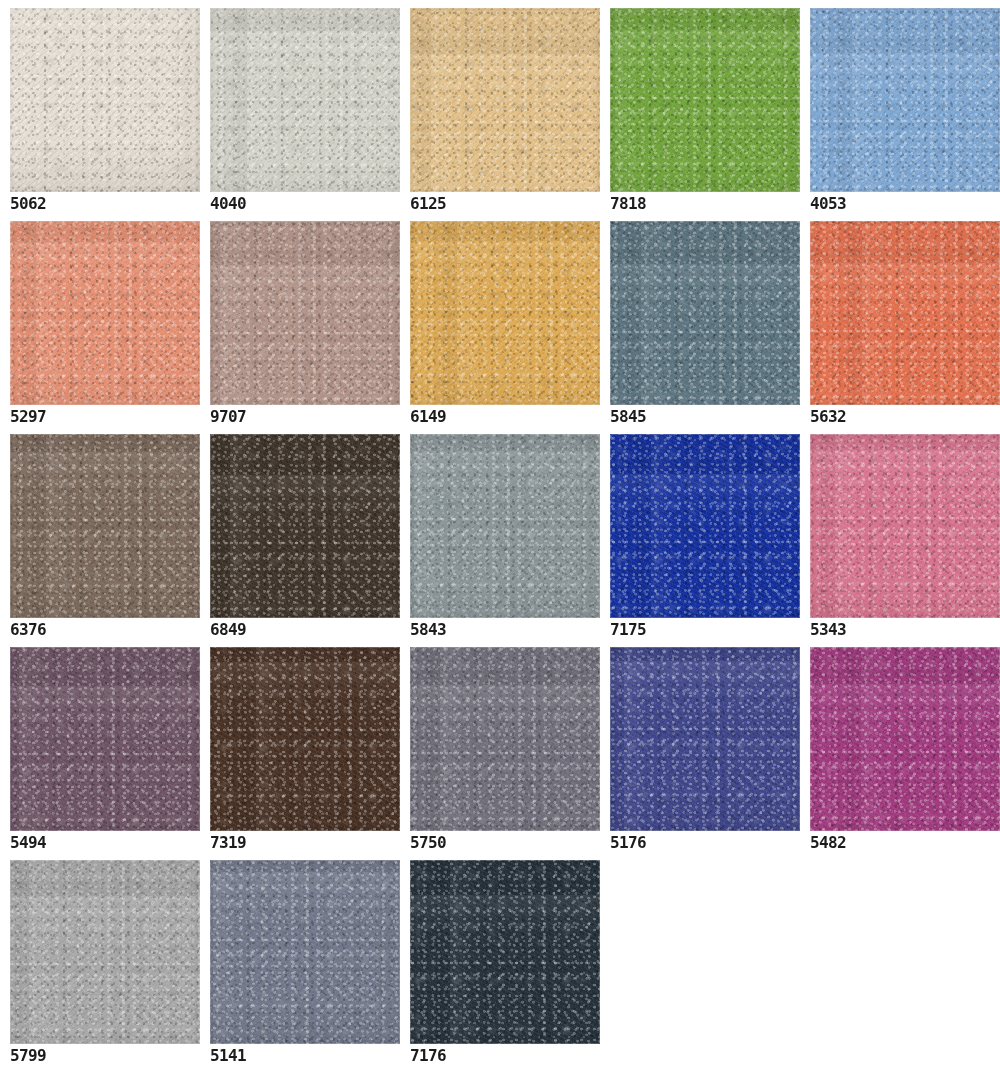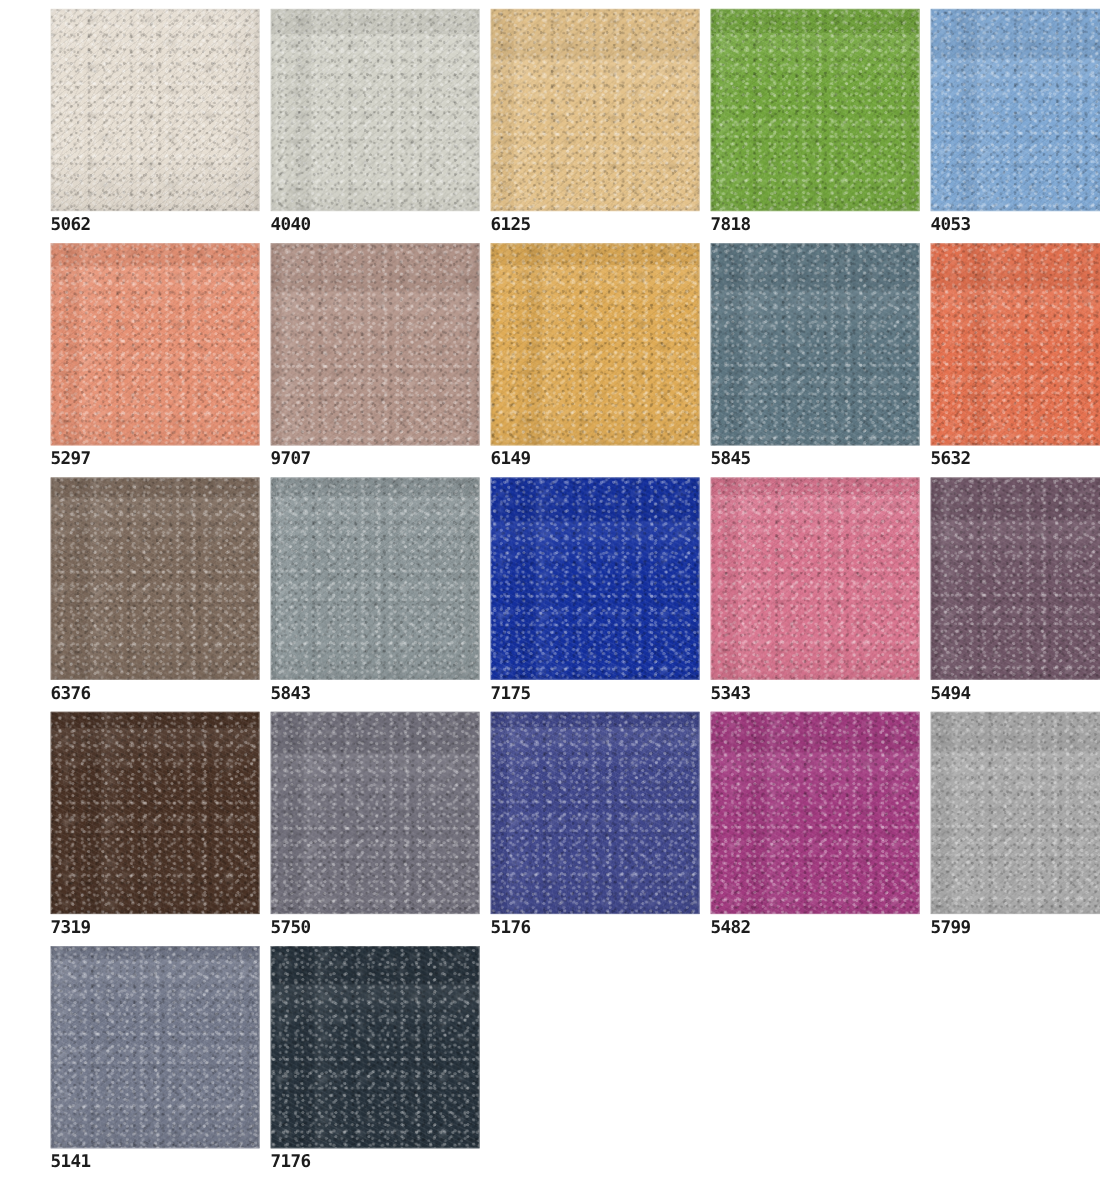--- a/index.html
+++ b/index.html
@@ -30,21 +30,20 @@
     grid-template-rows: repeat(5, 185px);
     column-gap: 10px;
     row-gap: 28px;
     margin-left: 10px;
   }
 
   .swatch-cell {
     position: relative;
     width: 184px;
     height: 185px;
-    margin-left: 36px;
   }
 
   .swatch-chip {
     position: relative;
     width: 190px;
     height: 184px;
     box-sizing: border-box;
     overflow: hidden;
     background-color: #cccccc;
   }
@@ -224,20 +223,30 @@
         <div class="swatch-chip" style="background-color: rgb(125, 106, 92);">
           <div class="tex tex-a" style="background-position: 36px 18px;"></div>
           <div class="tex tex-b" style="background-position: 36px 18px;"></div>
           <div class="tex tex-c" style="background-position: 36px 18px;"></div>
           <div class="tex tex-v" style="background-position: 36px 18px;"></div>
           <div class="tex tex-edge" style="background-position: 36px 18px;"></div>
         </div>
         <div class="swatch-label">6376</div>
       </div>
       <div class="swatch-cell">
+        <div class="swatch-chip" style="background-color: rgb(64, 53, 42);">
+          <div class="tex tex-a" style="background-position: 20px 41px;"></div>
+          <div class="tex tex-b" style="background-position: 20px 41px;"></div>
+          <div class="tex tex-c" style="background-position: 20px 41px;"></div>
+          <div class="tex tex-v" style="background-position: 20px 41px;"></div>
+          <div class="tex tex-edge" style="background-position: 20px 41px;"></div>
+        </div>
+        <div class="swatch-label">6849</div>
+      </div>
+      <div class="swatch-cell">
         <div class="swatch-chip" style="background-color: rgb(139, 150, 153);">
           <div class="tex tex-a" style="background-position: 4px 17px;"></div>
           <div class="tex tex-b" style="background-position: 4px 17px;"></div>
           <div class="tex tex-c" style="background-position: 4px 17px;"></div>
           <div class="tex tex-v" style="background-position: 4px 17px;"></div>
           <div class="tex tex-edge" style="background-position: 4px 17px;"></div>
         </div>
         <div class="swatch-label">5843</div>
       </div>
       <div class="swatch-cell">

